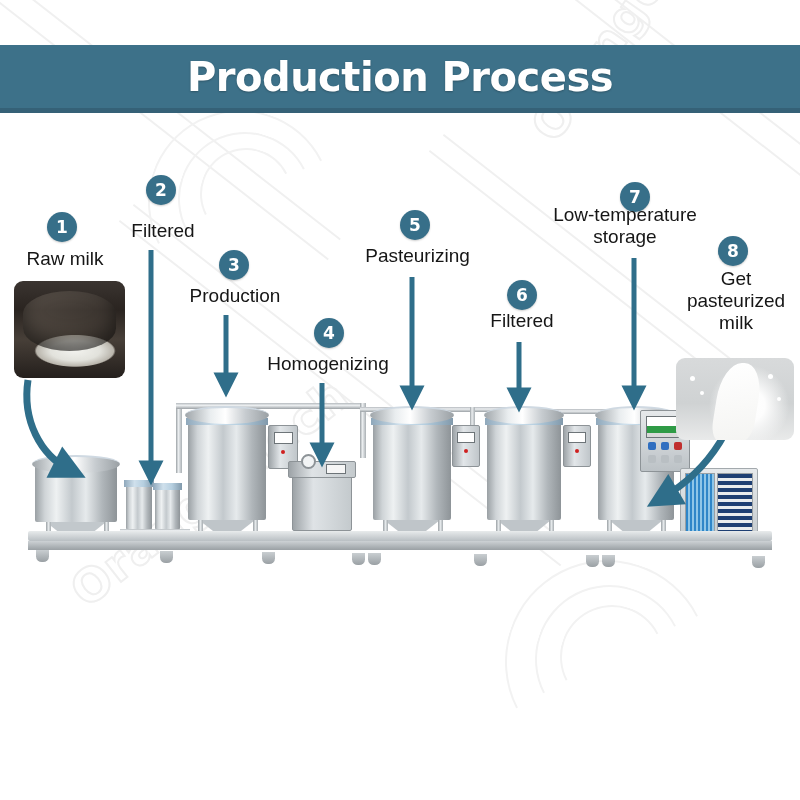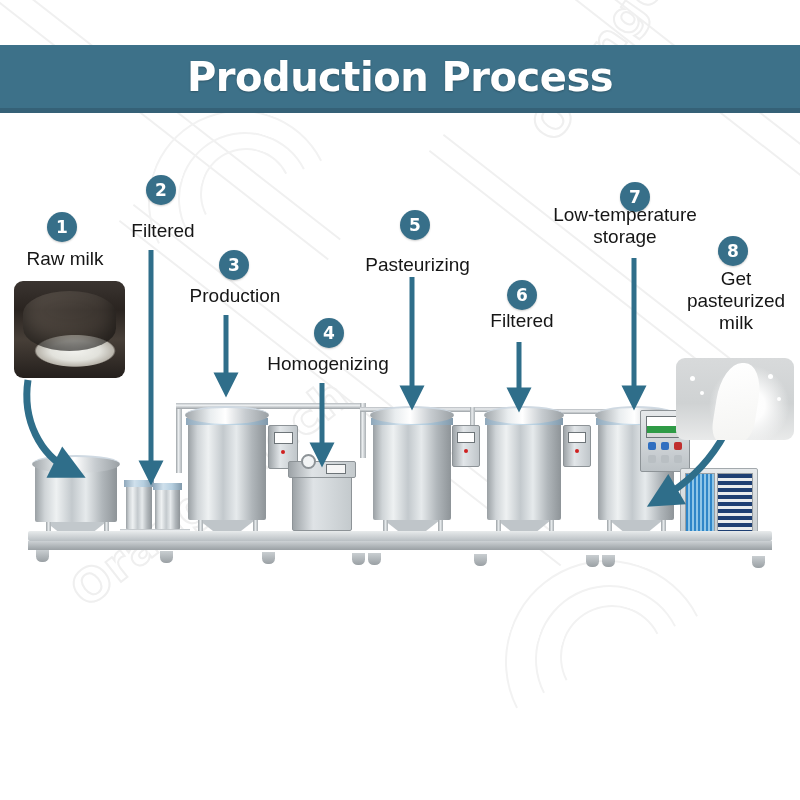--- a/index.html
+++ b/index.html
@@ -360,21 +360,21 @@
       </div>
       <div class="step" style="left: 314px; top: 318px;">
         <div class="badge">4</div>
       </div>
       <div class="step" style="left: 248px; top: 353px; width: 160px;">
         <div class="step-label">Homogenizing</div>
       </div>
       <div class="step" style="left: 400px; top: 210px;">
         <div class="badge">5</div>
       </div>
-      <div class="step" style="left: 340px; top: 254px; width: 155px;">
+      <div class="step" style="left: 340px; top: 245px; width: 155px;">
         <div class="step-label">Pasteurizing</div>
       </div>
       <div class="step" style="left: 507px; top: 280px;">
         <div class="badge">6</div>
       </div>
       <div class="step" style="left: 467px; top: 310px; width: 110px;">
         <div class="step-label">Filtered</div>
       </div>
       <div class="step" style="left: 620px; top: 182px;">
         <div class="badge">7</div>

